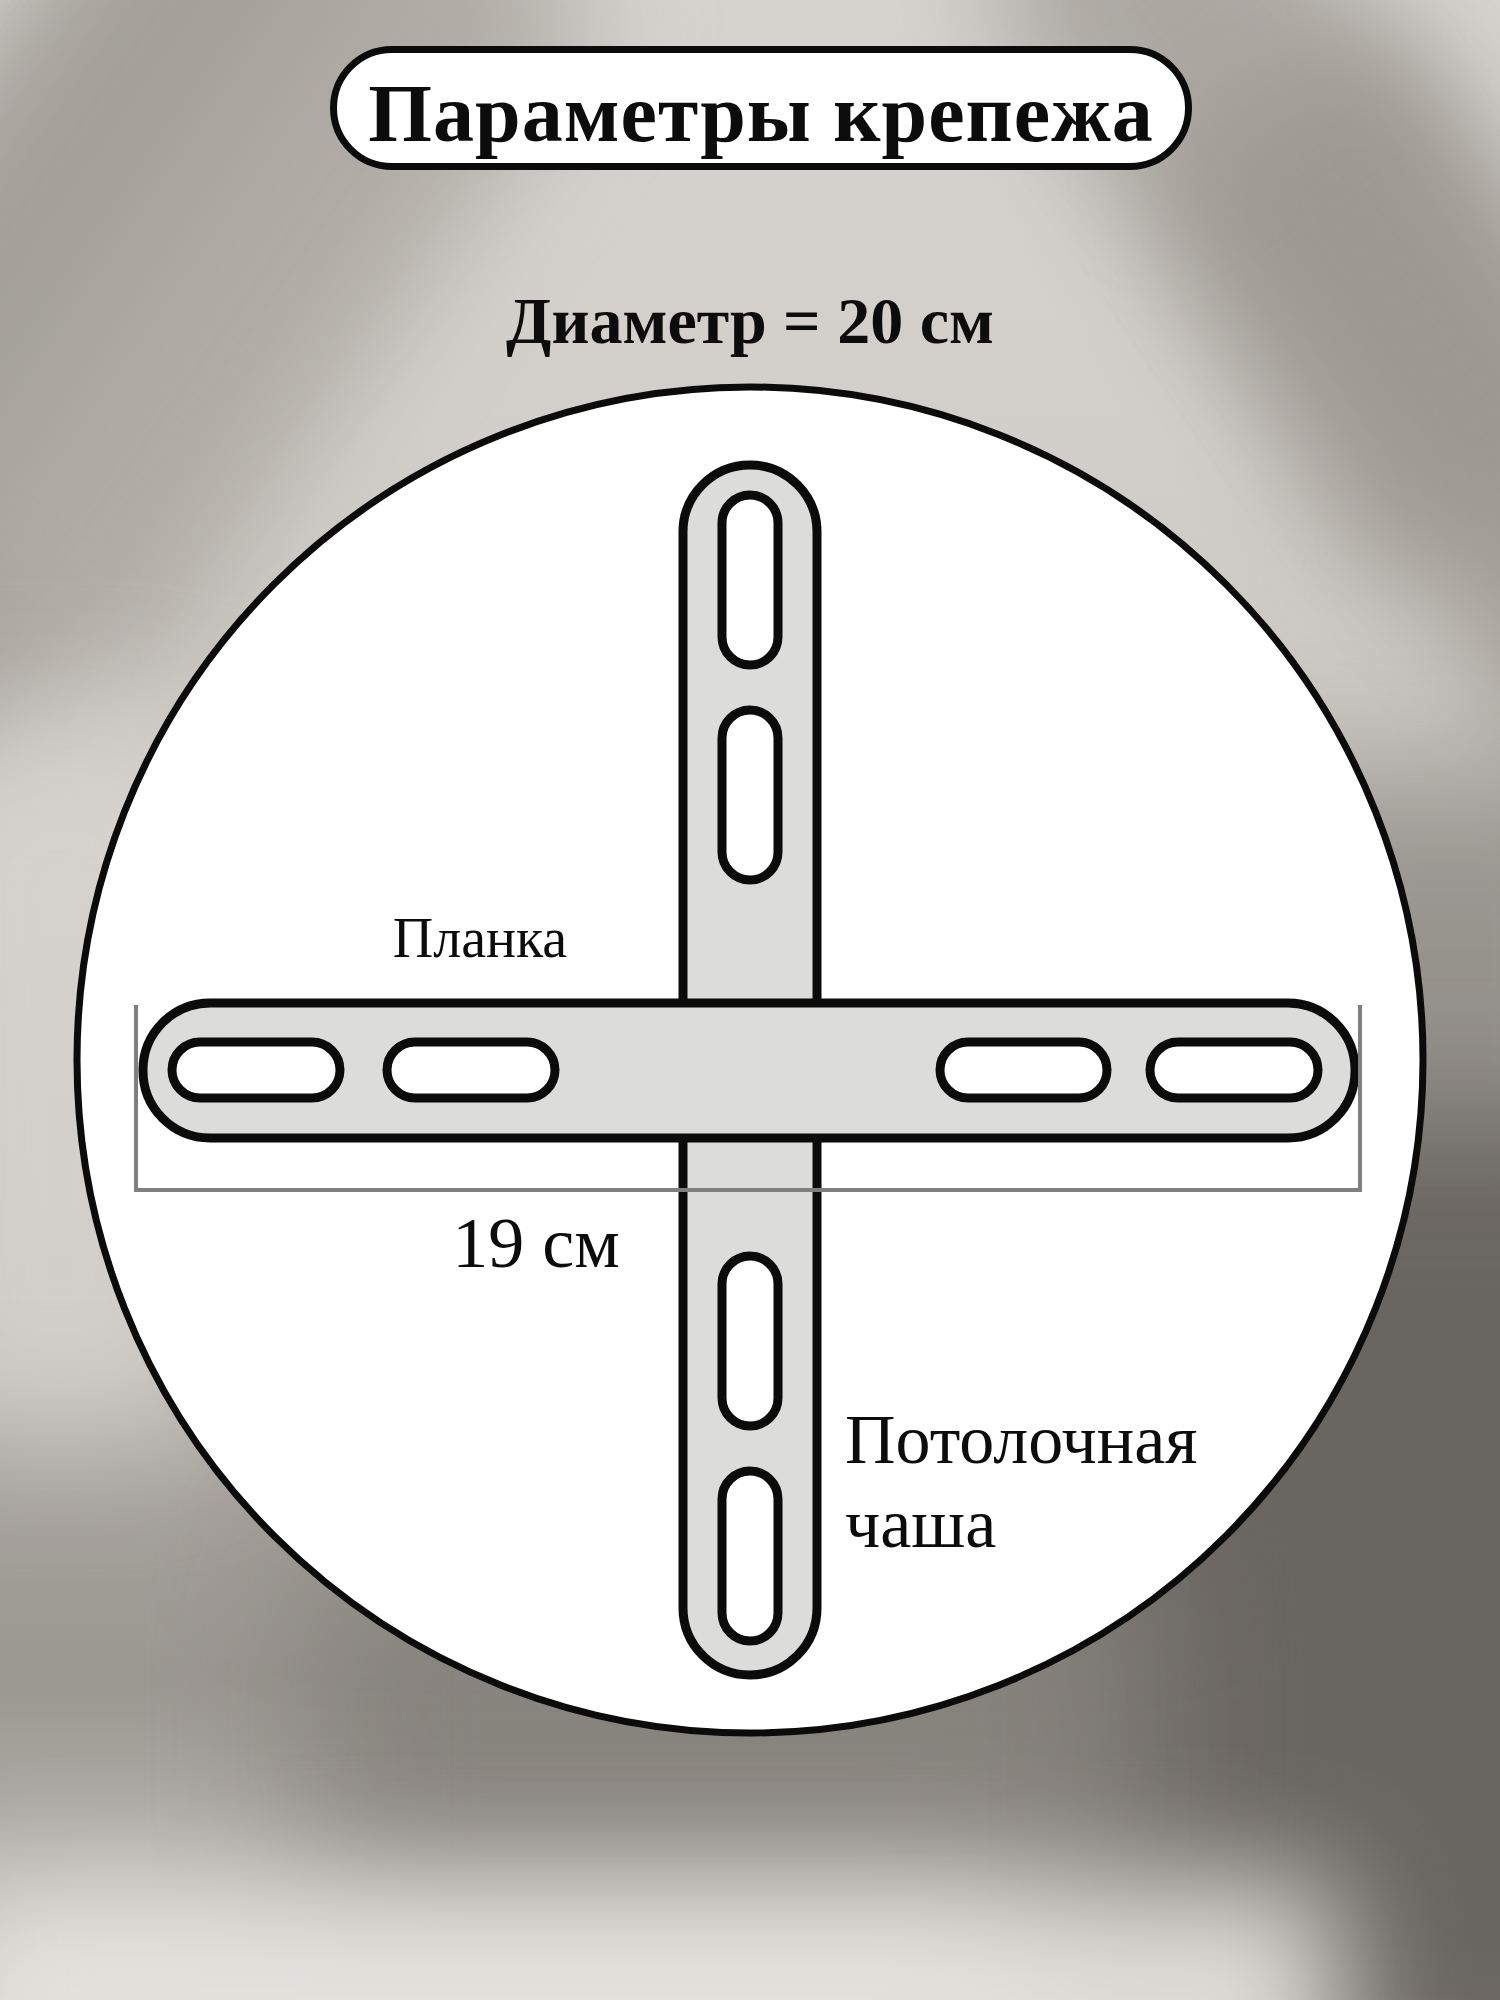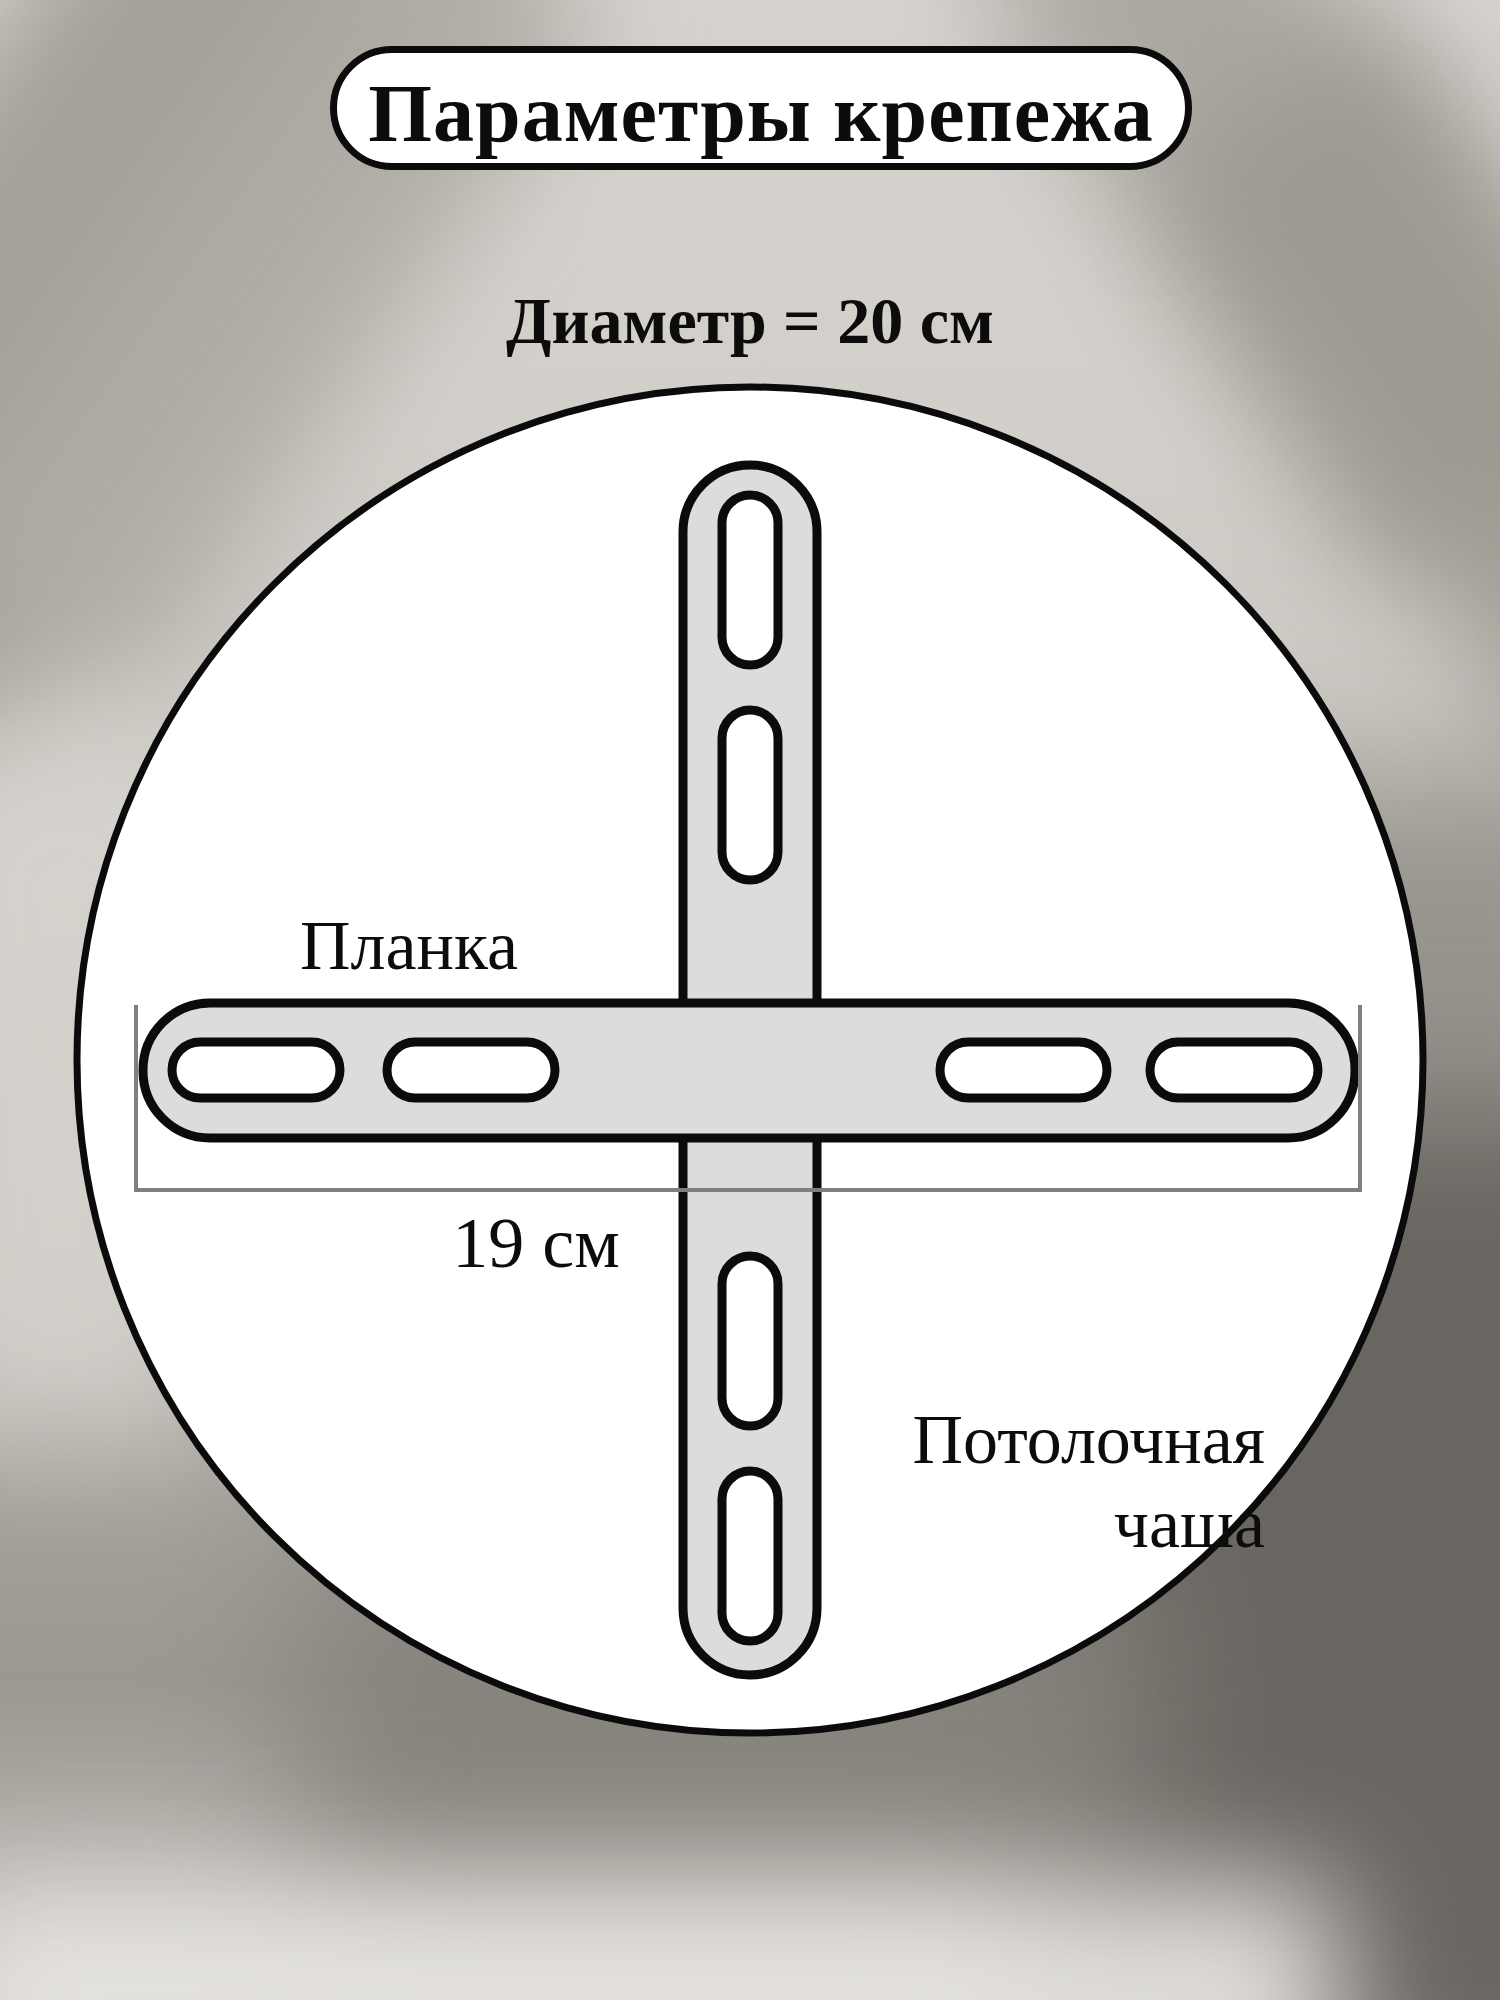--- a/index.html
+++ b/index.html
@@ -29,23 +29,23 @@
   .dim{fill:none;stroke-width:4;}
   
   .label{position:absolute;color:#0c0c0c;white-space:nowrap;}
   .title-box{
     position:absolute;left:330px;top:46px;width:862px;height:124px;
     background:#ffffff;border:7px solid #0b0b0b;border-radius:66px;
     box-sizing:border-box;display:flex;align-items:center;justify-content:center;
   }
   .title-text{font-size:82px;font-weight:700;color:#0c0c0c;letter-spacing:1px;margin-top:12px;}
   .diameter{left:250px;top:283px;width:1000px;text-align:center;font-size:66px;font-weight:700;}
-  .planka{left:300px;top:906px;width:360px;text-align:left;font-size:70px;}
+  .planka{left:300px;top:906px;width:360px;text-align:center;font-size:56px;}
   .length{left:386px;top:1202px;width:300px;text-align:center;font-size:72px;}
-  .cup{left:845px;top:1398px;width:420px;text-align:right;font-size:70px;line-height:84px;white-space:normal;}
+  .cup{left:845px;top:1398px;width:420px;text-align:left;font-size:70px;line-height:84px;white-space:normal;}
 </style>
 </head>
 <body>
 
 <div class="stage">
 
   <div class="bg">
     <div class="blob b-tl1"></div>
     <div class="blob b-tl2"></div>
     <div class="blob b-tr1"></div>

